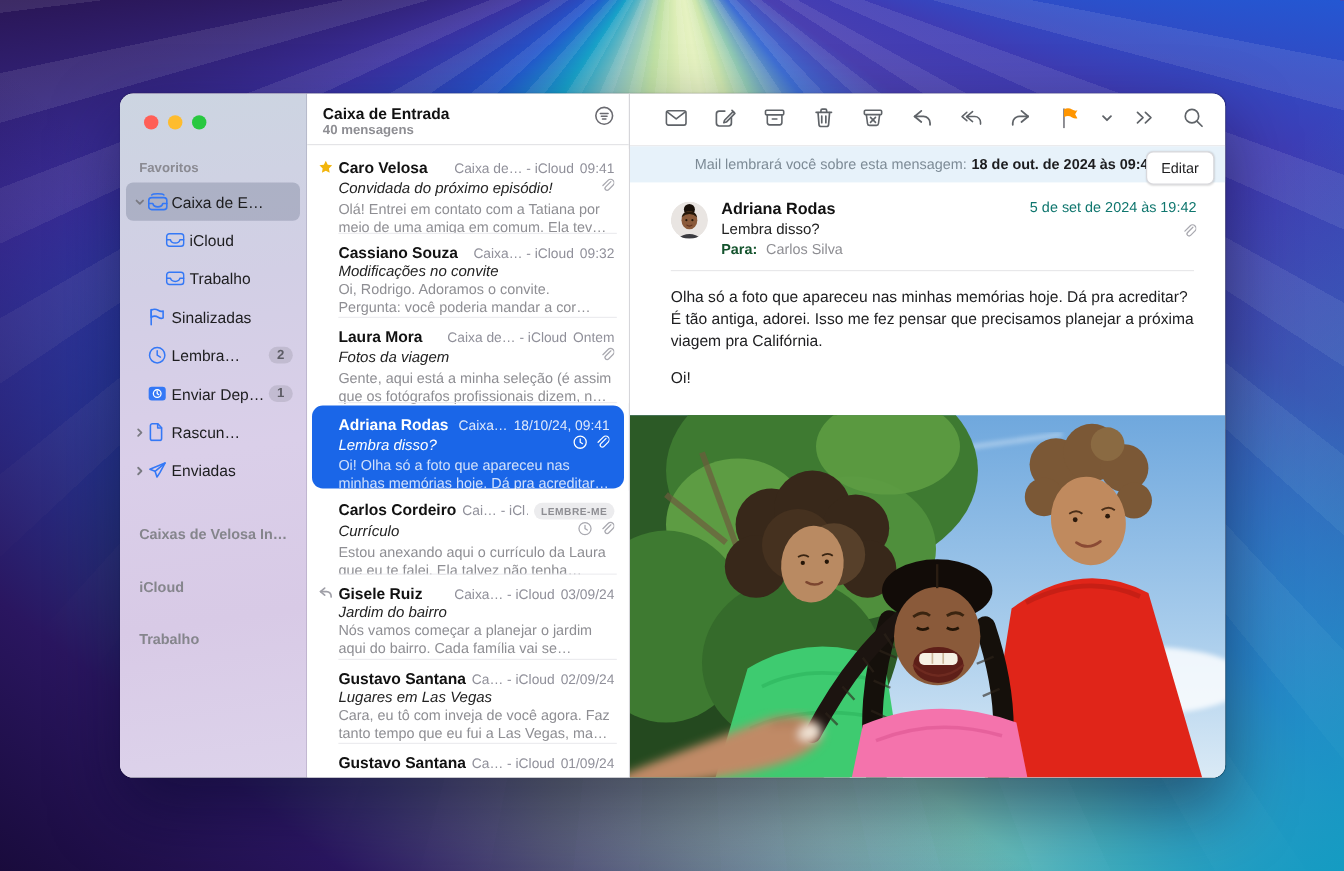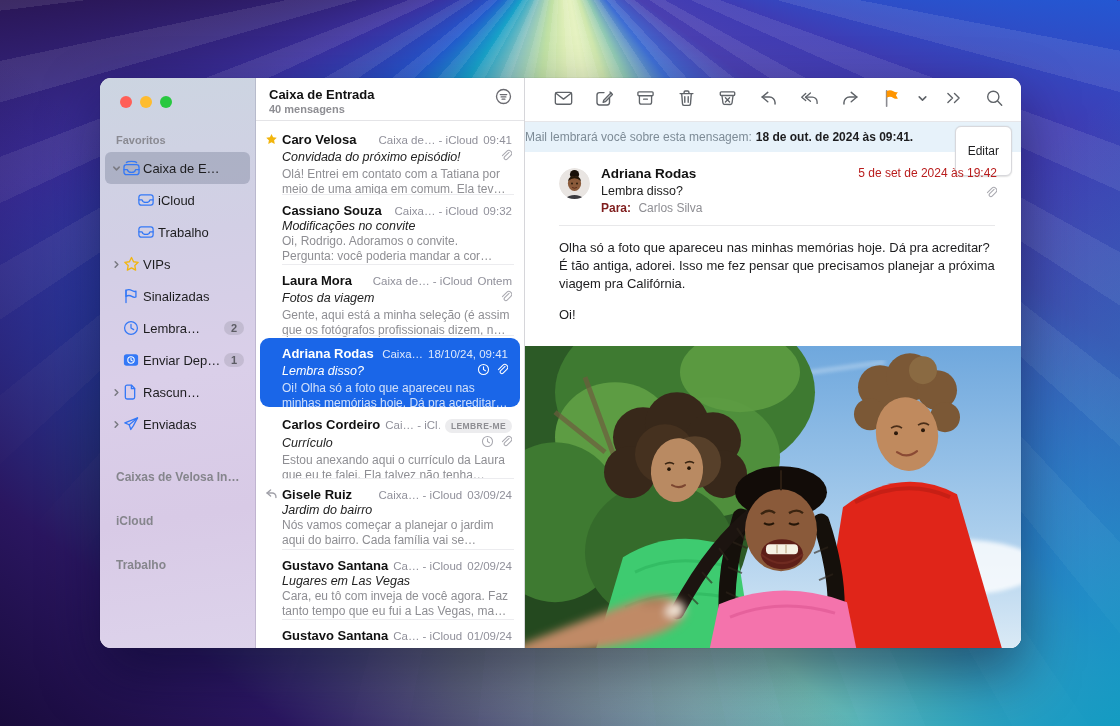--- a/index.html
+++ b/index.html
@@ -83,32 +83,32 @@
   
   .reader { flex:1; background:#fff; border-left:1px solid #d6d6da; display:flex; flex-direction:column; min-width:0; }
   .toolbar { height:44px; flex:0 0 44px; display:flex; align-items:center; padding:0 16px 0 18px;
              border-bottom:1px solid #e6e6e9; color:#5f6368; }
   .tb { background:none; border:none; color:#5f6368; padding:0; margin:0 11px; cursor:pointer;
         display:flex; align-items:center; }
   .tb svg { width:19px; height:18px; }
   .tb.small { margin:0 5px; }
   .tb.small svg { width:11px; height:11px; }
   .banner { height:30px; flex:0 0 30px; background:#e7f2fa; display:flex; align-items:center;
-            justify-content:flex-start; position:relative; font-size:12px; color:#7d8b96; }
+            justify-content:center; position:relative; font-size:12px; color:#7d8b96; }
   .banner b { color:#1d1d1f; margin-left:4px; font-weight:bold; }
   .banner-btn { position:absolute; right:9px; top:4px; background:#fff; border:1px solid #d8d8dc;
-                border-radius:6px; font-size:12px; color:#1d1d1f; padding:17px 12px; cursor:pointer;
+                border-radius:6px; font-size:12px; color:#1d1d1f; padding:6px 12px; cursor:pointer;
                 box-shadow:0 .5px 1.5px rgba(0,0,0,.12); }
   .msg-header { padding:14px 24px 10px 34px; display:flex; gap:11px; position:relative; }
   .avatar { width:31px; height:31px; border-radius:50%; overflow:hidden; flex:0 0 31px; margin-top:2px; }
   .mh-name { font-size:13.5px; font-weight:bold; color:#111; }
   .mh-sub { font-size:12.5px; color:#222; margin-top:3px; }
   .mh-to { font-size:12px; margin-top:3px; color:#8e8e93; }
-  .mh-to .tolabel { color:#7f1d1d; font-weight:bold; margin-right:4px; }
-  .mh-right { margin-left:auto; text-align:right; color:#b91c1c; font-size:12px; }
+  .mh-to .tolabel { color:#14532d; font-weight:bold; margin-right:4px; }
+  .mh-right { margin-left:auto; text-align:right; color:#0f766e; font-size:12px; }
   .mh-clip { color:#a9a9b0; margin-top:6px; display:inline-block; }
   .msg-divider { border-top:1px solid #e8e8ea; margin:0 26px 0 34px; }
   .msg-body { padding:13px 24px 10px 34px; font-size:13px; color:#1d1d1f; line-height:1.4; }
   .msg-body p { margin-bottom:12px; }
   .photo { flex:1; min-height:0; }
   .photo svg { width:100%; height:100%; display:block; }
 </style>
 </head>
 <body>
 
@@ -165,34 +165,20 @@
               <g fill="none" stroke="currentColor" stroke-width="1.4" stroke-linecap="round" stroke-linejoin="round">
                 <rect x="1" y="1.2" width="16" height="11.6" rx="2.6"></rect>
                 <path d="M1 6.8 h3.6 c.4 1.9 1.8 3 4.4 3 s4-1.1 4.4-3 H17"></path>
               </g>
             </svg>
           </span>
           <span class="slabel">Trabalho</span>
 
         </div>
 
-        <div class="side-item">
-          <span class="chev">
-            <svg width="9" height="9" viewBox="0 0 10 10">
-              <path d="M3.5 2 L6.5 5 L3.5 8" fill="none" stroke="#7a7a82" stroke-width="1.7" stroke-linecap="round" stroke-linejoin="round"></path>
-            </svg>
-          </span>
-          <span class="sicon">
-            <svg width="17" height="16" viewBox="0 0 18 17">
-              <path d="M9 1.6 l2.2 4.5 4.9.6 -3.6 3.4 .9 4.9 L9 12.7 4.6 15 5.5 10.1 1.9 6.7 6.8 6.1 Z" fill="none" stroke="#f2b50c" stroke-width="1.4" stroke-linejoin="round"></path>
-            </svg>
-          </span>
-          <span class="slabel">VIPs</span>
-
-        </div>
 
         <div class="side-item">
           <span class="chev"></span>
           <span class="sicon">
             <svg width="15" height="16" viewBox="0 0 16 16">
               <g fill="none" stroke="currentColor" stroke-width="1.4" stroke-linecap="round" stroke-linejoin="round">
                 <path d="M3.2 15 V1.6"></path>
                 <path d="M3.2 2.2 c2.1-1.3 4.1-1.3 6.2 0 1.8 1.1 3.3 1.2 4.4.6 V9 c-1.1.6-2.6.5-4.4-.6 -2.1-1.3-4.1-1.3-6.2 0 Z"></path>
               </g>
             </svg>

